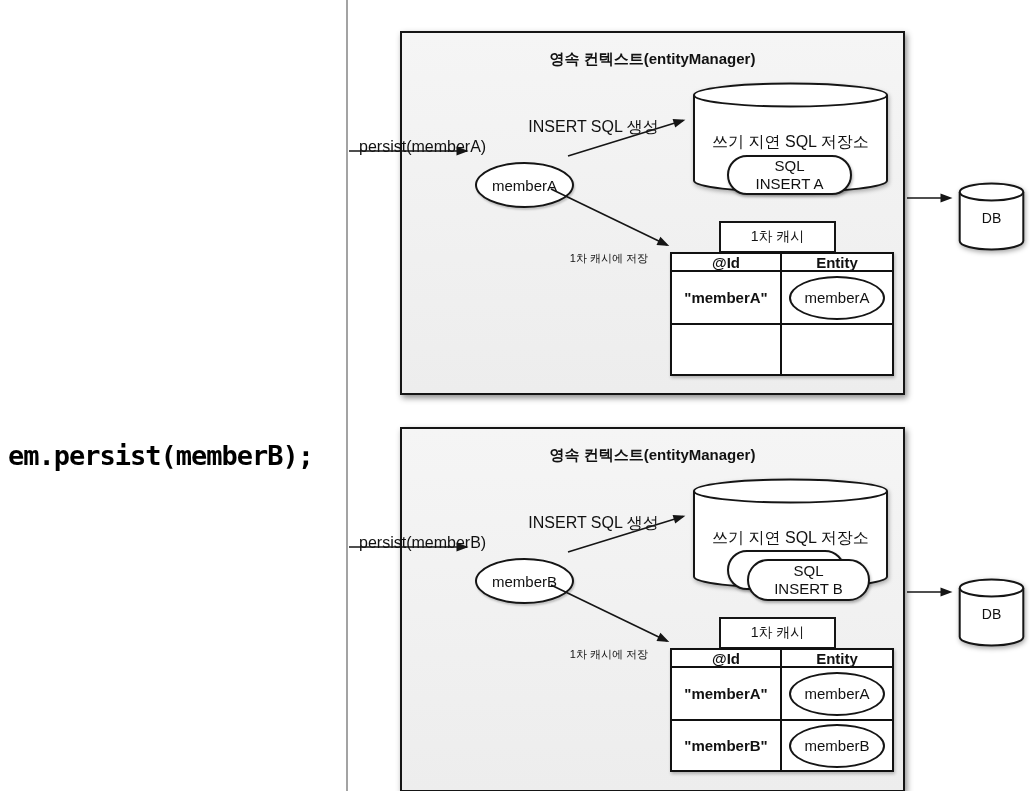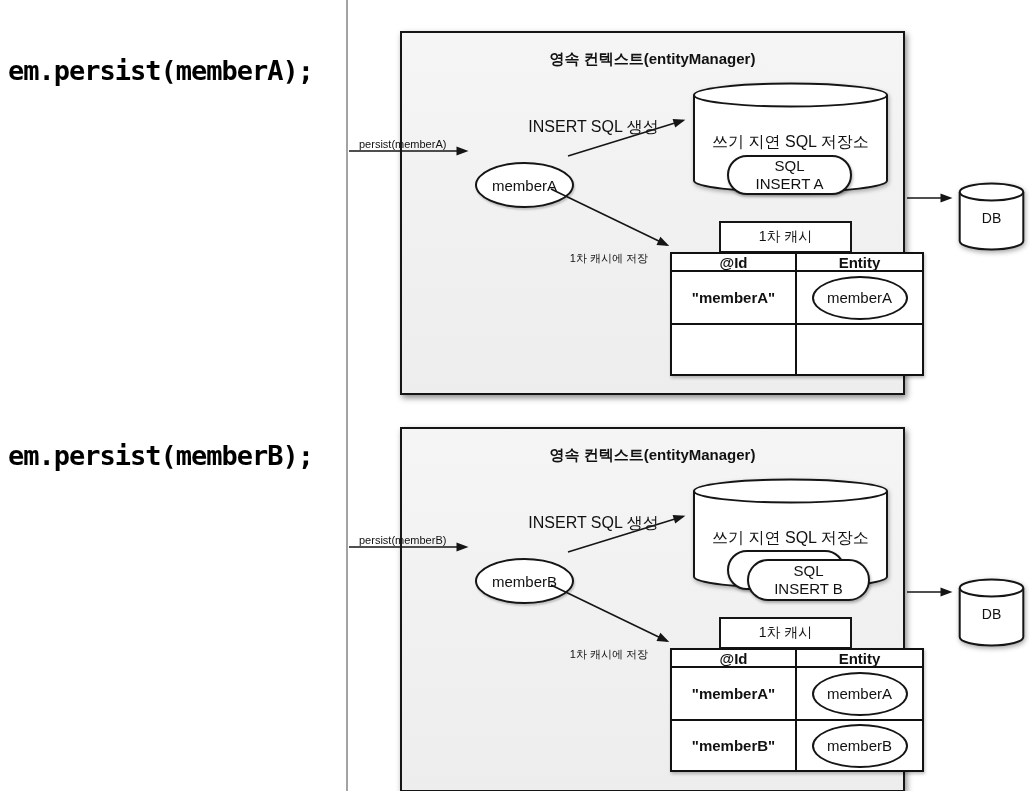--- a/index.html
+++ b/index.html
@@ -21,21 +21,21 @@
     border:2px solid #151515;box-sizing:border-box;
     box-shadow:2px 3px 6px rgba(0,0,0,.45);
     margin-top:17px;
   }
   .dA{top:14px;}
   .dB{top:410px;height:365px;}
 
   .ptitle{position:absolute;top:17px;left:0;width:100%;text-align:center;
     font-weight:bold;font-size:15px;}
 
-  .plabel{position:absolute;left:-43px;top:105px;font-size:11px;white-space:nowrap;}
+  .plabel{position:absolute;left:-43px;top:105px;font-size:16px;white-space:nowrap;}
   .lbl-insert{position:absolute;left:124px;top:84px;width:135px;text-align:center;
     font-size:16px;white-space:nowrap;}
   .lbl-save{position:absolute;left:128px;top:218px;width:118px;text-align:right;
     font-size:11px;white-space:nowrap;}
 
   .entity-bubble{
     position:absolute;left:73px;top:129px;width:99px;height:46px;
     background:#fff;border:2px solid #151515;border-radius:50%;
     box-sizing:border-box;display:flex;align-items:center;justify-content:center;
     font-size:15px;box-shadow:1px 2px 2px rgba(0,0,0,.2);
@@ -50,26 +50,26 @@
     position:absolute;background:#fff;border:2px solid #151515;border-radius:999px;
     box-sizing:border-box;display:flex;flex-direction:column;align-items:center;
     justify-content:center;font-size:15px;line-height:18px;text-align:center;
     box-shadow:1px 2px 3px rgba(0,0,0,.3);
   }
   .card-single{left:325px;top:122px;width:125px;height:40px;}
   .card-back{left:325px;top:121px;width:118px;height:40px;}
   .card-front{left:345px;top:130px;width:123px;height:42px;}
 
   .cache-title-box{
-    position:absolute;left:317px;top:188px;width:133px;height:32px;
+    position:absolute;left:317px;top:188px;width:117px;height:32px;
     background:#fff;border:2px solid #151515;box-sizing:border-box;
     display:flex;align-items:center;justify-content:center;font-size:14px;
   }
   .cache-table{
-    position:absolute;left:268px;top:219px;width:254px;
+    position:absolute;left:268px;top:219px;width:224px;
     background:#fff;border:2px solid #111;box-sizing:border-box;
     display:grid;grid-template-columns:1fr 1fr;grid-template-rows:18px 51px 51px;
     box-shadow:1px 2px 3px rgba(0,0,0,.25);
   }
   .cth{display:flex;align-items:center;justify-content:center;
     font-weight:bold;font-size:15px;border-bottom:2px solid #111;box-sizing:border-box;}
   .ctd{display:flex;align-items:center;justify-content:center;
     font-size:15px;box-sizing:border-box;}
   .col1{border-right:2px solid #111;}
   .rowline{border-top:2px solid #111;}
@@ -87,21 +87,20 @@
   .arrows{position:absolute;left:0;top:0;width:1030px;height:791px;
     pointer-events:none;z-index:5;}
 </style>
 </head>
 <body>
 
 <div class="canvas">
 
   <div class="divider"></div>
 
-  <div class="code-line code-a">em.persist(memberA);</div>
   <div class="code-line code-b">em.persist(memberB);</div>
 
   <div class="pbox dA">
     <div class="ptitle">영속 컨텍스트(entityManager)</div>
 
     <div class="plabel">persist(memberA)</div>
     <div class="lbl-insert">INSERT SQL 생성</div>
     <div class="lbl-save">1차 캐시에 저장</div>
 
     <div class="entity-bubble">memberA</div>

